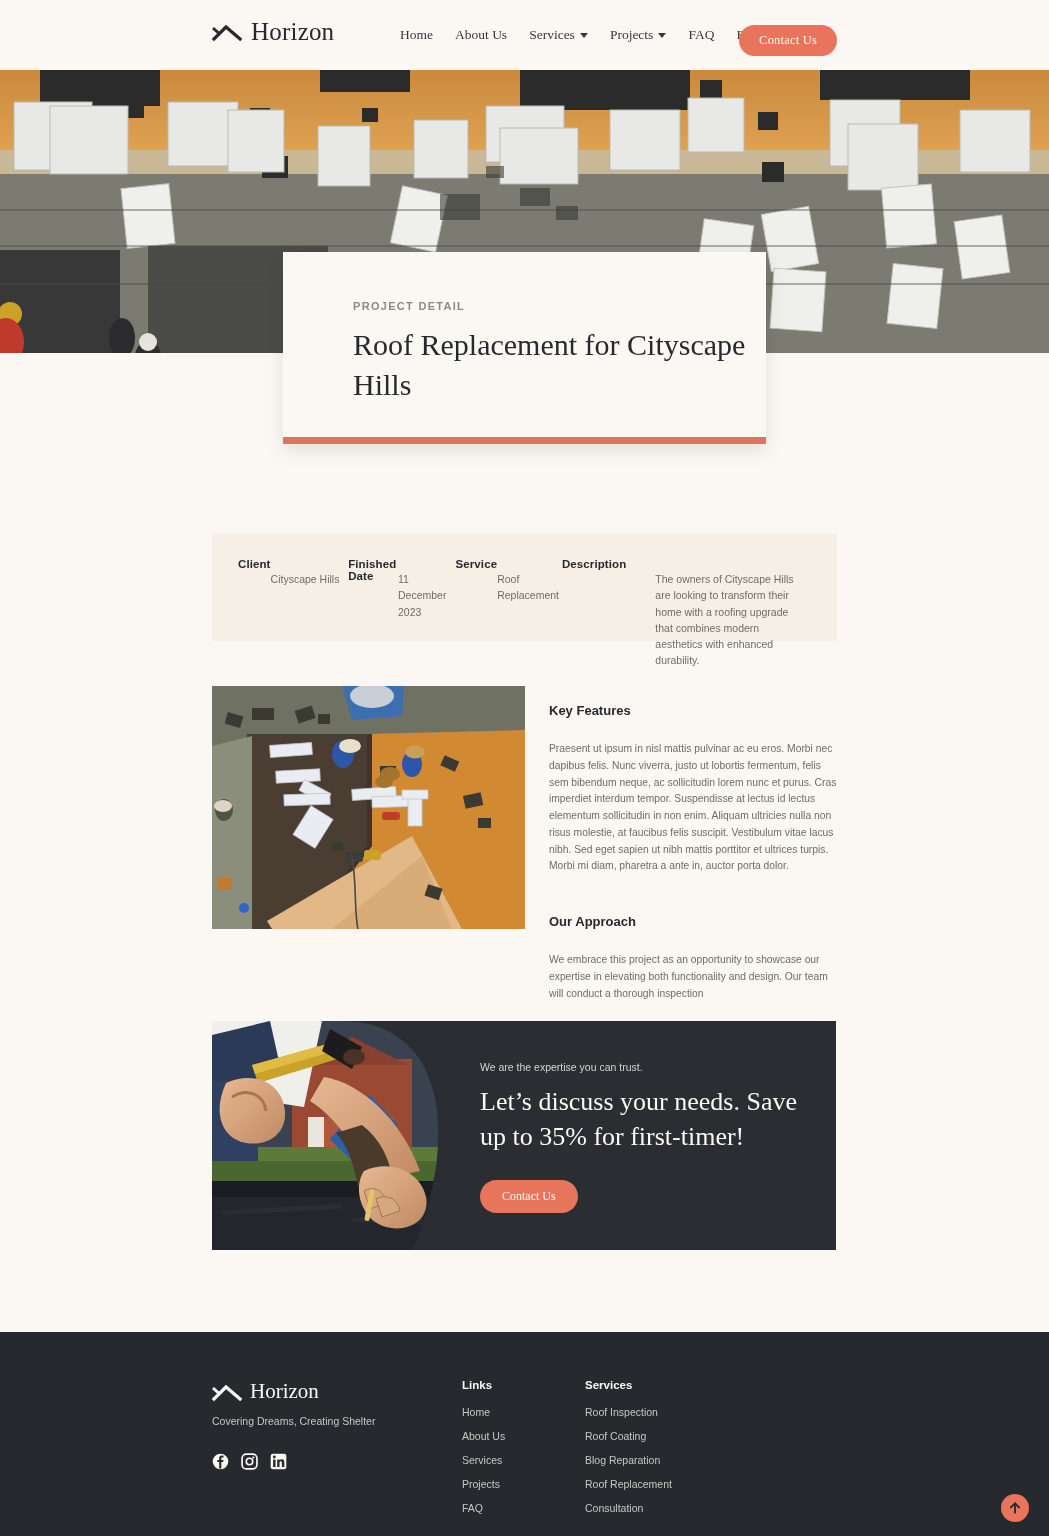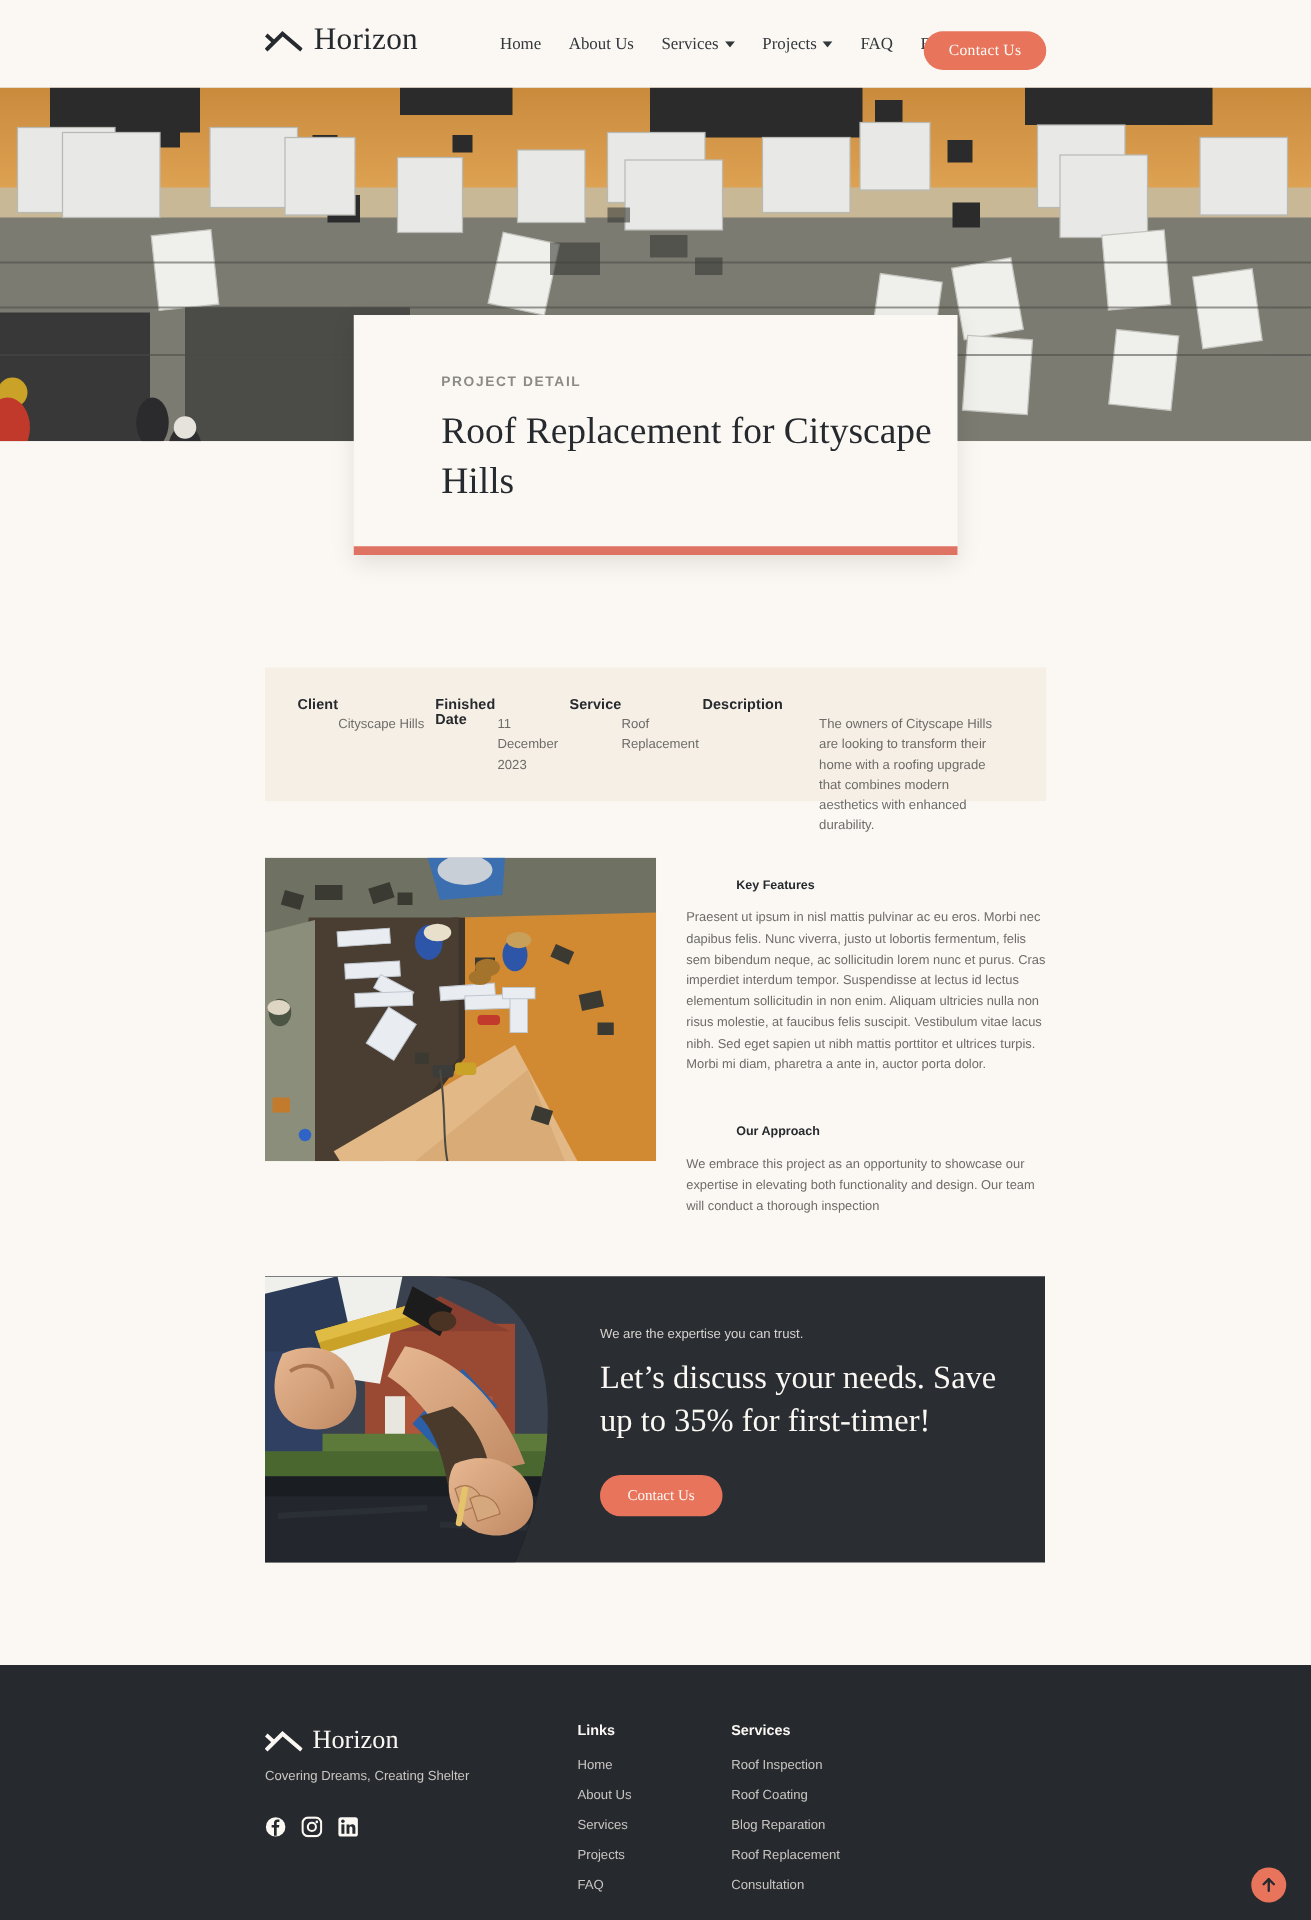--- a/index.html
+++ b/index.html
@@ -63,22 +63,22 @@
   .info-col.c1 { width: 116px; }
   .info-col.c2 { width: 113px; }
   .info-col.c3 { width: 112px; }
   .info-col.c4 { width: 258px; gap: 29px; }
   .info-h { font-size: 11.5px; font-weight: bold; color: #262A2E; letter-spacing: .1px; }
   .info-v { margin-top: 13px; font-size: 10.5px; color: #6E6C69; line-height: 1.55; }
 
   
   .proj-img { position: absolute; left: 212px; top: 686px; width: 313px; height: 243px; overflow: hidden; }
   .detail-text { position: absolute; left: 549px; top: 703px; width: 288px; }
-  .dh { font-size: 10px; font-weight: bold; color: #262A2E; margin-left: 40px; }
-  .dp { margin-top: 13px; font-size: 10.3px; line-height: 1.63; color: #6E6C69; }
+  .dh { font-size: 13px; font-weight: bold; color: #262A2E; }
+  .dp { margin-top: 23px; font-size: 10.3px; line-height: 1.63; color: #6E6C69; }
   .dh2 { margin-top: 39px; }
 
   
   .cta {
     position: absolute; left: 212px; top: 1021px; width: 624px; height: 229px;
     background: #2A2E33; overflow: hidden; padding-left: 25px;
   }
   .cta-img { position: absolute; left: 0; top: 0; width: 250px; height: 229px; }
   .cta-body { position: absolute; left: 268px; top: 40px; width: 330px; }
   .cta-eyebrow { font-size: 10.5px; color: #D6D3CE; }

